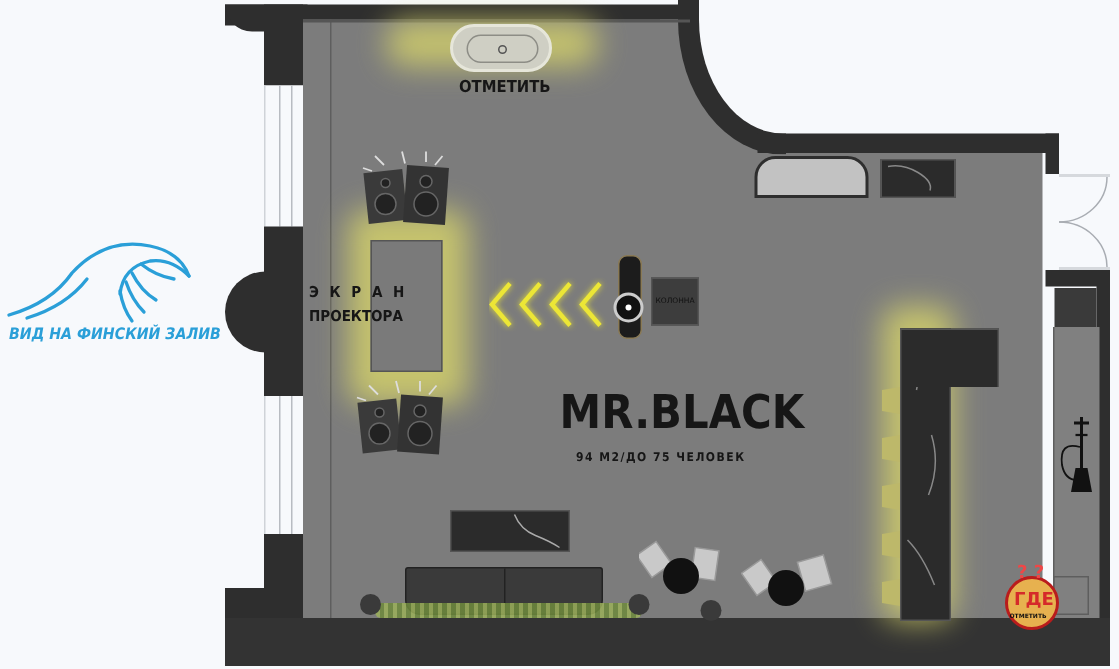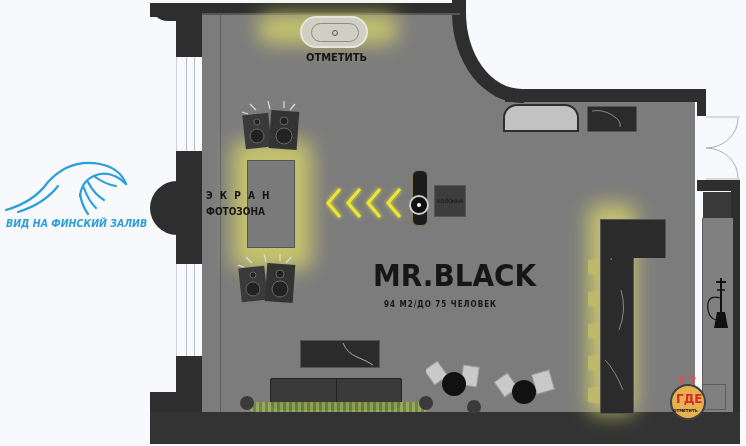--- a/index.html
+++ b/index.html
@@ -53,21 +53,21 @@
 <div class="glow" style="left:258px;top:14px;width:140px;height:30px;"></div>
 <div class="abs" style="left:300px;top:16px;width:68px;height:32px;background:#cfcfc4;border:2px solid #e6e6da;border-radius:16px;box-sizing:border-box;">
   <div style="position:absolute;left:9px;top:5px;width:46px;height:17px;border:1px solid #8d8d86;border-radius:10px;"></div>
   <div style="position:absolute;left:30px;top:12px;width:4px;height:4px;border:1px solid #555;border-radius:50%;"></div>
 </div>
 <div class="label" style="left:306px;top:51px;font-size:11px;">ОТМЕТИТЬ</div>
 
 <div class="glow" style="left:232px;top:140px;width:80px;height:130px;"></div>
 <div class="abs" style="left:247px;top:160px;width:46px;height:86px;background:#7a7a7a;border:1px solid #555;"></div>
 <div class="label" style="left:206px;top:190px;font-size:10px;letter-spacing:2px;">Э К Р А Н</div>
-<div class="label" style="left:206px;top:206px;font-size:10px;">ФОТОЗОНА</div>
+<div class="label" style="left:206px;top:206px;font-size:10px;">ПРОЕКТОРА</div>
 
 <div class="abs" style="left:240px;top:100px;">
   <svg width="62" height="52" viewBox="0 0 62 52">
     <g stroke="#ddd" stroke-width="1.2" fill="none">
       <line x1="10" y1="4" x2="16" y2="10"></line>
         <line x1="28" y1="1" x2="30" y2="9"></line>
         <line x1="44" y1="1" x2="44" y2="8"></line>
         <line x1="55" y1="4" x2="50" y2="10"></line>
         <line x1="2" y1="12" x2="8" y2="14"></line>
     </g>
@@ -152,21 +152,21 @@
   <svg width="26" height="56" viewBox="0 0 26 56">
     <line x1="17" y1="2" x2="17" y2="36" stroke="#111" stroke-width="2"></line>
     <line x1="12" y1="6" x2="22" y2="6" stroke="#111" stroke-width="2"></line>
     <line x1="13" y1="14" x2="21" y2="14" stroke="#111" stroke-width="1.5"></line>
     <path d="M16 22 Q2 18 4 34 Q6 44 14 44" stroke="#111" fill="none" stroke-width="1.2"></path>
     <polygon points="13,36 21,36 24,52 10,52" fill="#111"></polygon>
   </svg>
 </div>
 <div class="abs" style="left:702px;top:384px;width:22px;height:24px;border:1px solid #5e5e5e;"></div>
 
-<div class="abs" style="left:670px;top:384px;width:36px;height:36px;border-radius:50%;background:#e7b14f;border:2px solid #404040;box-sizing:border-box;">
+<div class="abs" style="left:670px;top:384px;width:36px;height:36px;border-radius:50%;background:#e7b14f;border:2px solid #b91c1c;box-sizing:border-box;">
   <span style="position:absolute;left:4px;top:6px;font-size:12px;font-weight:bold;color:#d52a2a;font-family:'DejaVu Sans',sans-serif;">ГДЕ</span>
   <span style="position:absolute;left:1px;top:22px;font-size:4px;font-weight:bold;color:#111;font-family:'DejaVu Sans',sans-serif;">ОТМЕТИТЬ</span>
 </div>
 <div class="abs" style="left:678px;top:374px;color:#ee4747;font-weight:bold;font-size:12px;font-family:'DejaVu Sans',sans-serif;">? ?</div>
 
 <div class="marble" style="left:300px;top:340px;width:78px;height:26px;">
   <svg width="78" height="26">
       <path d="M42 2 Q46 12 56 16 T72 24" stroke="#aaa" fill="none" stroke-width="1"></path>
     </svg>
 </div>

